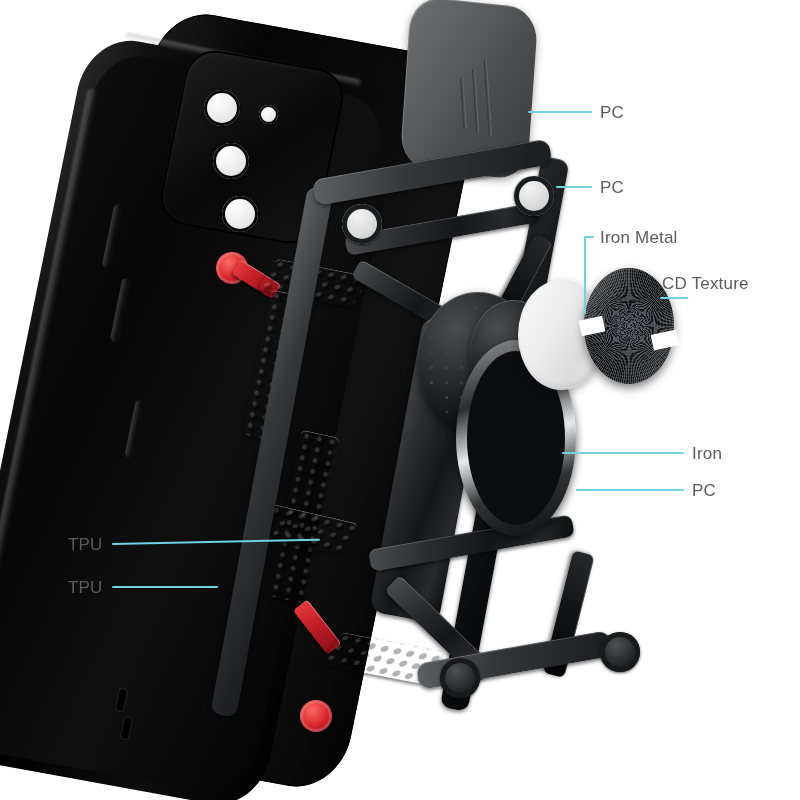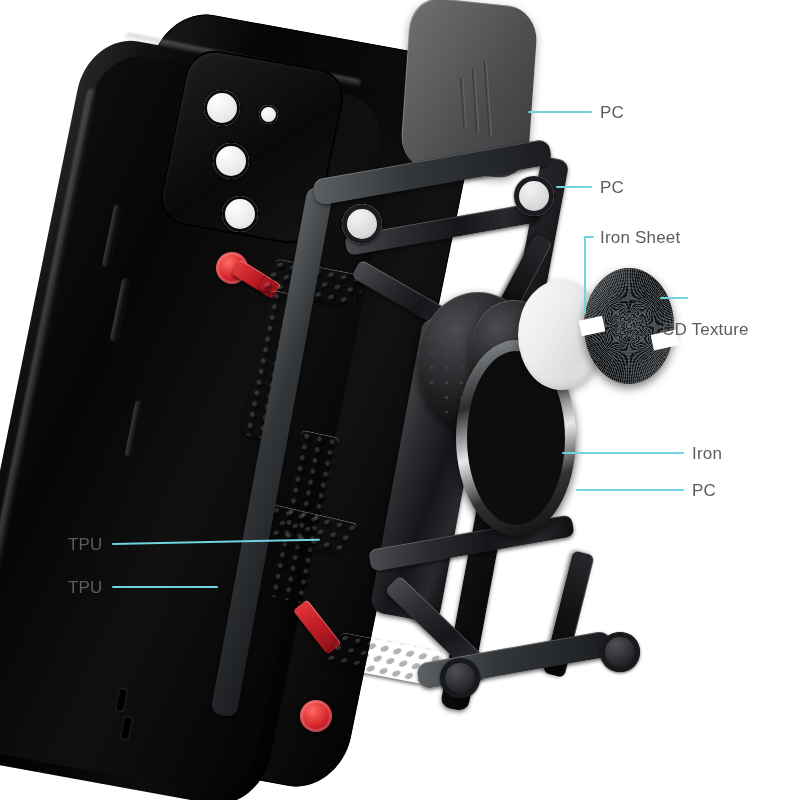--- a/index.html
+++ b/index.html
@@ -319,23 +319,23 @@
   <div class="layer" style="left:0;top:0;width:716px;height:800px;">
 
     <div class="lead" style="left:528px;top:111px;width:64px;"></div>
     <div class="callout-text" style="left:600px;top:104px;">PC</div>
 
     <div class="lead" style="left:556px;top:186px;width:36px;"></div>
     <div class="callout-text" style="left:600px;top:179px;">PC</div>
 
     <div class="lead" style="left:584px;top:236px;width:10px;"></div>
     <div class="lead-v" style="left:584px;top:236px;height:78px;"></div>
-    <div class="callout-text" style="left:600px;top:229px;">Iron Sheet</div>
-
-    <div class="callout-text" style="left:662px;top:275px;margin-top:46px;">CD Texture</div>
+    <div class="callout-text" style="left:600px;top:229px;">Iron Metal</div>
+
+    <div class="callout-text" style="left:662px;top:275px;">CD Texture</div>
     <div class="lead" style="left:660px;top:297px;width:28px;"></div>
 
     <div class="lead" style="left:562px;top:452px;width:122px;"></div>
     <div class="callout-text" style="left:692px;top:445px;">Iron</div>
 
     <div class="lead" style="left:576px;top:489px;width:108px;"></div>
     <div class="callout-text" style="left:692px;top:482px;">PC</div>
 
     <div class="callout-text" style="left:68px;top:536px;">TPU</div>
     <div class="lead" style="left:112px;top:543px;width:208px;transform:rotate(-1.2deg);transform-origin:left center;"></div>

